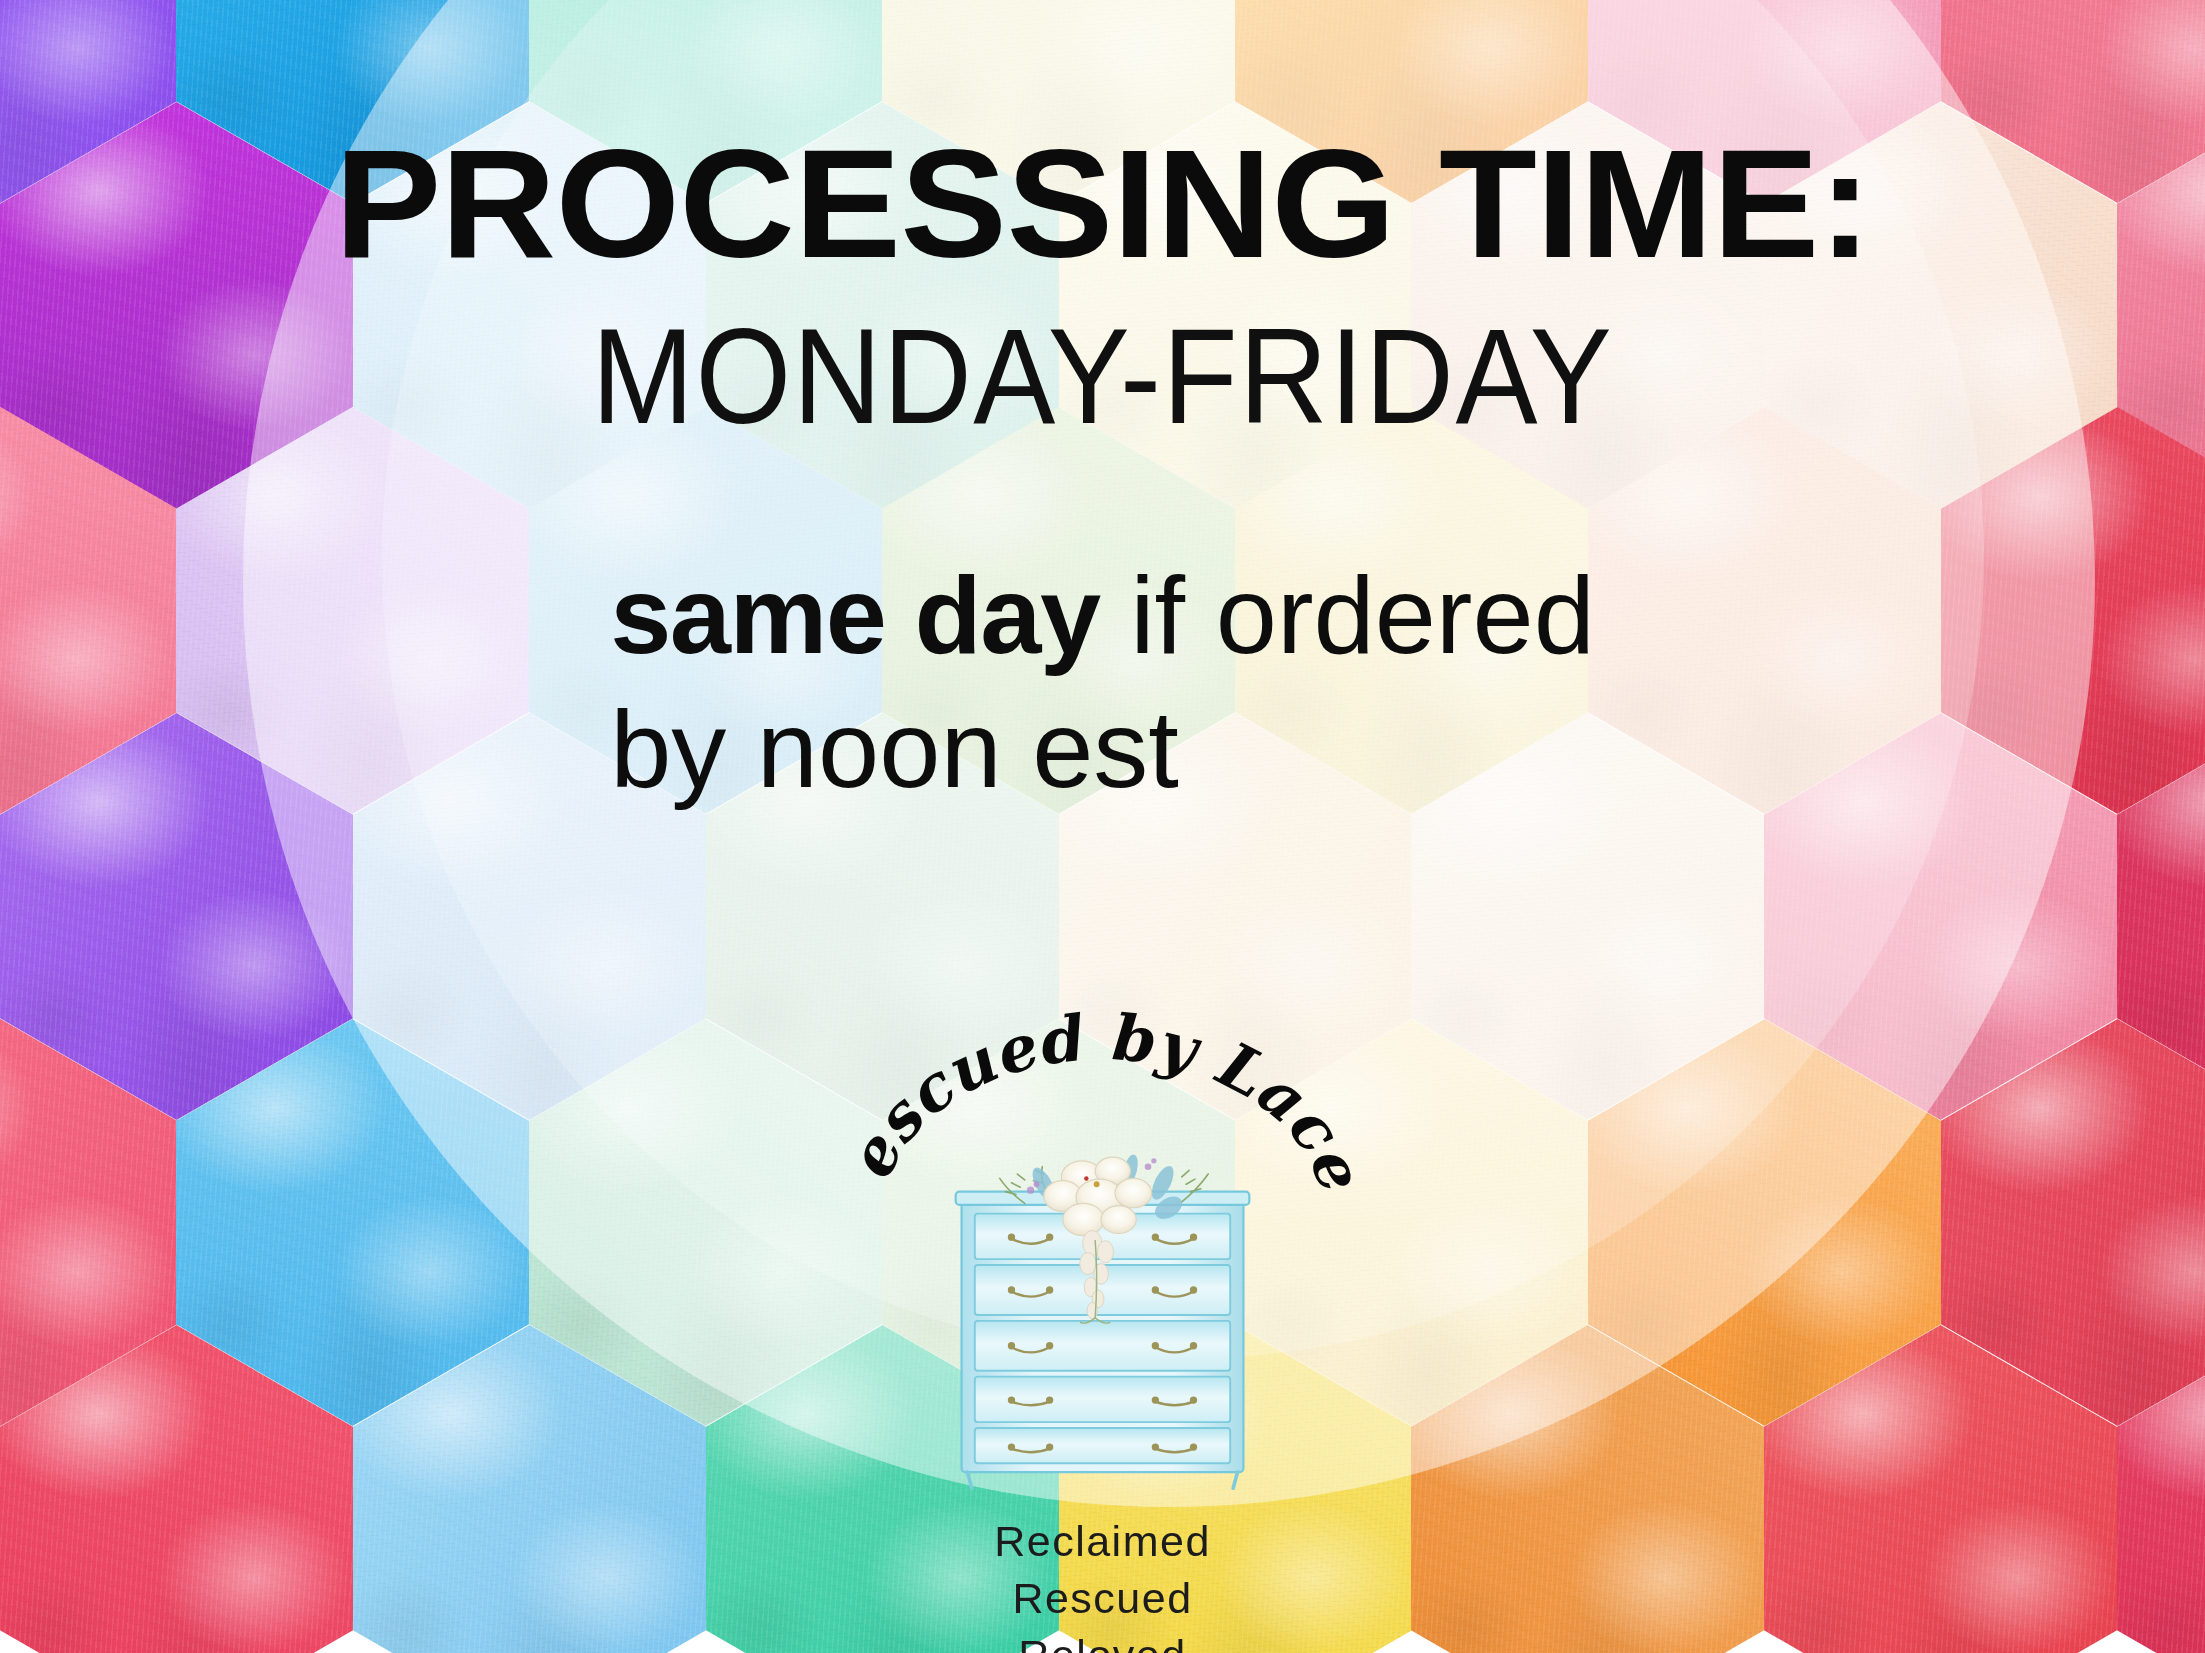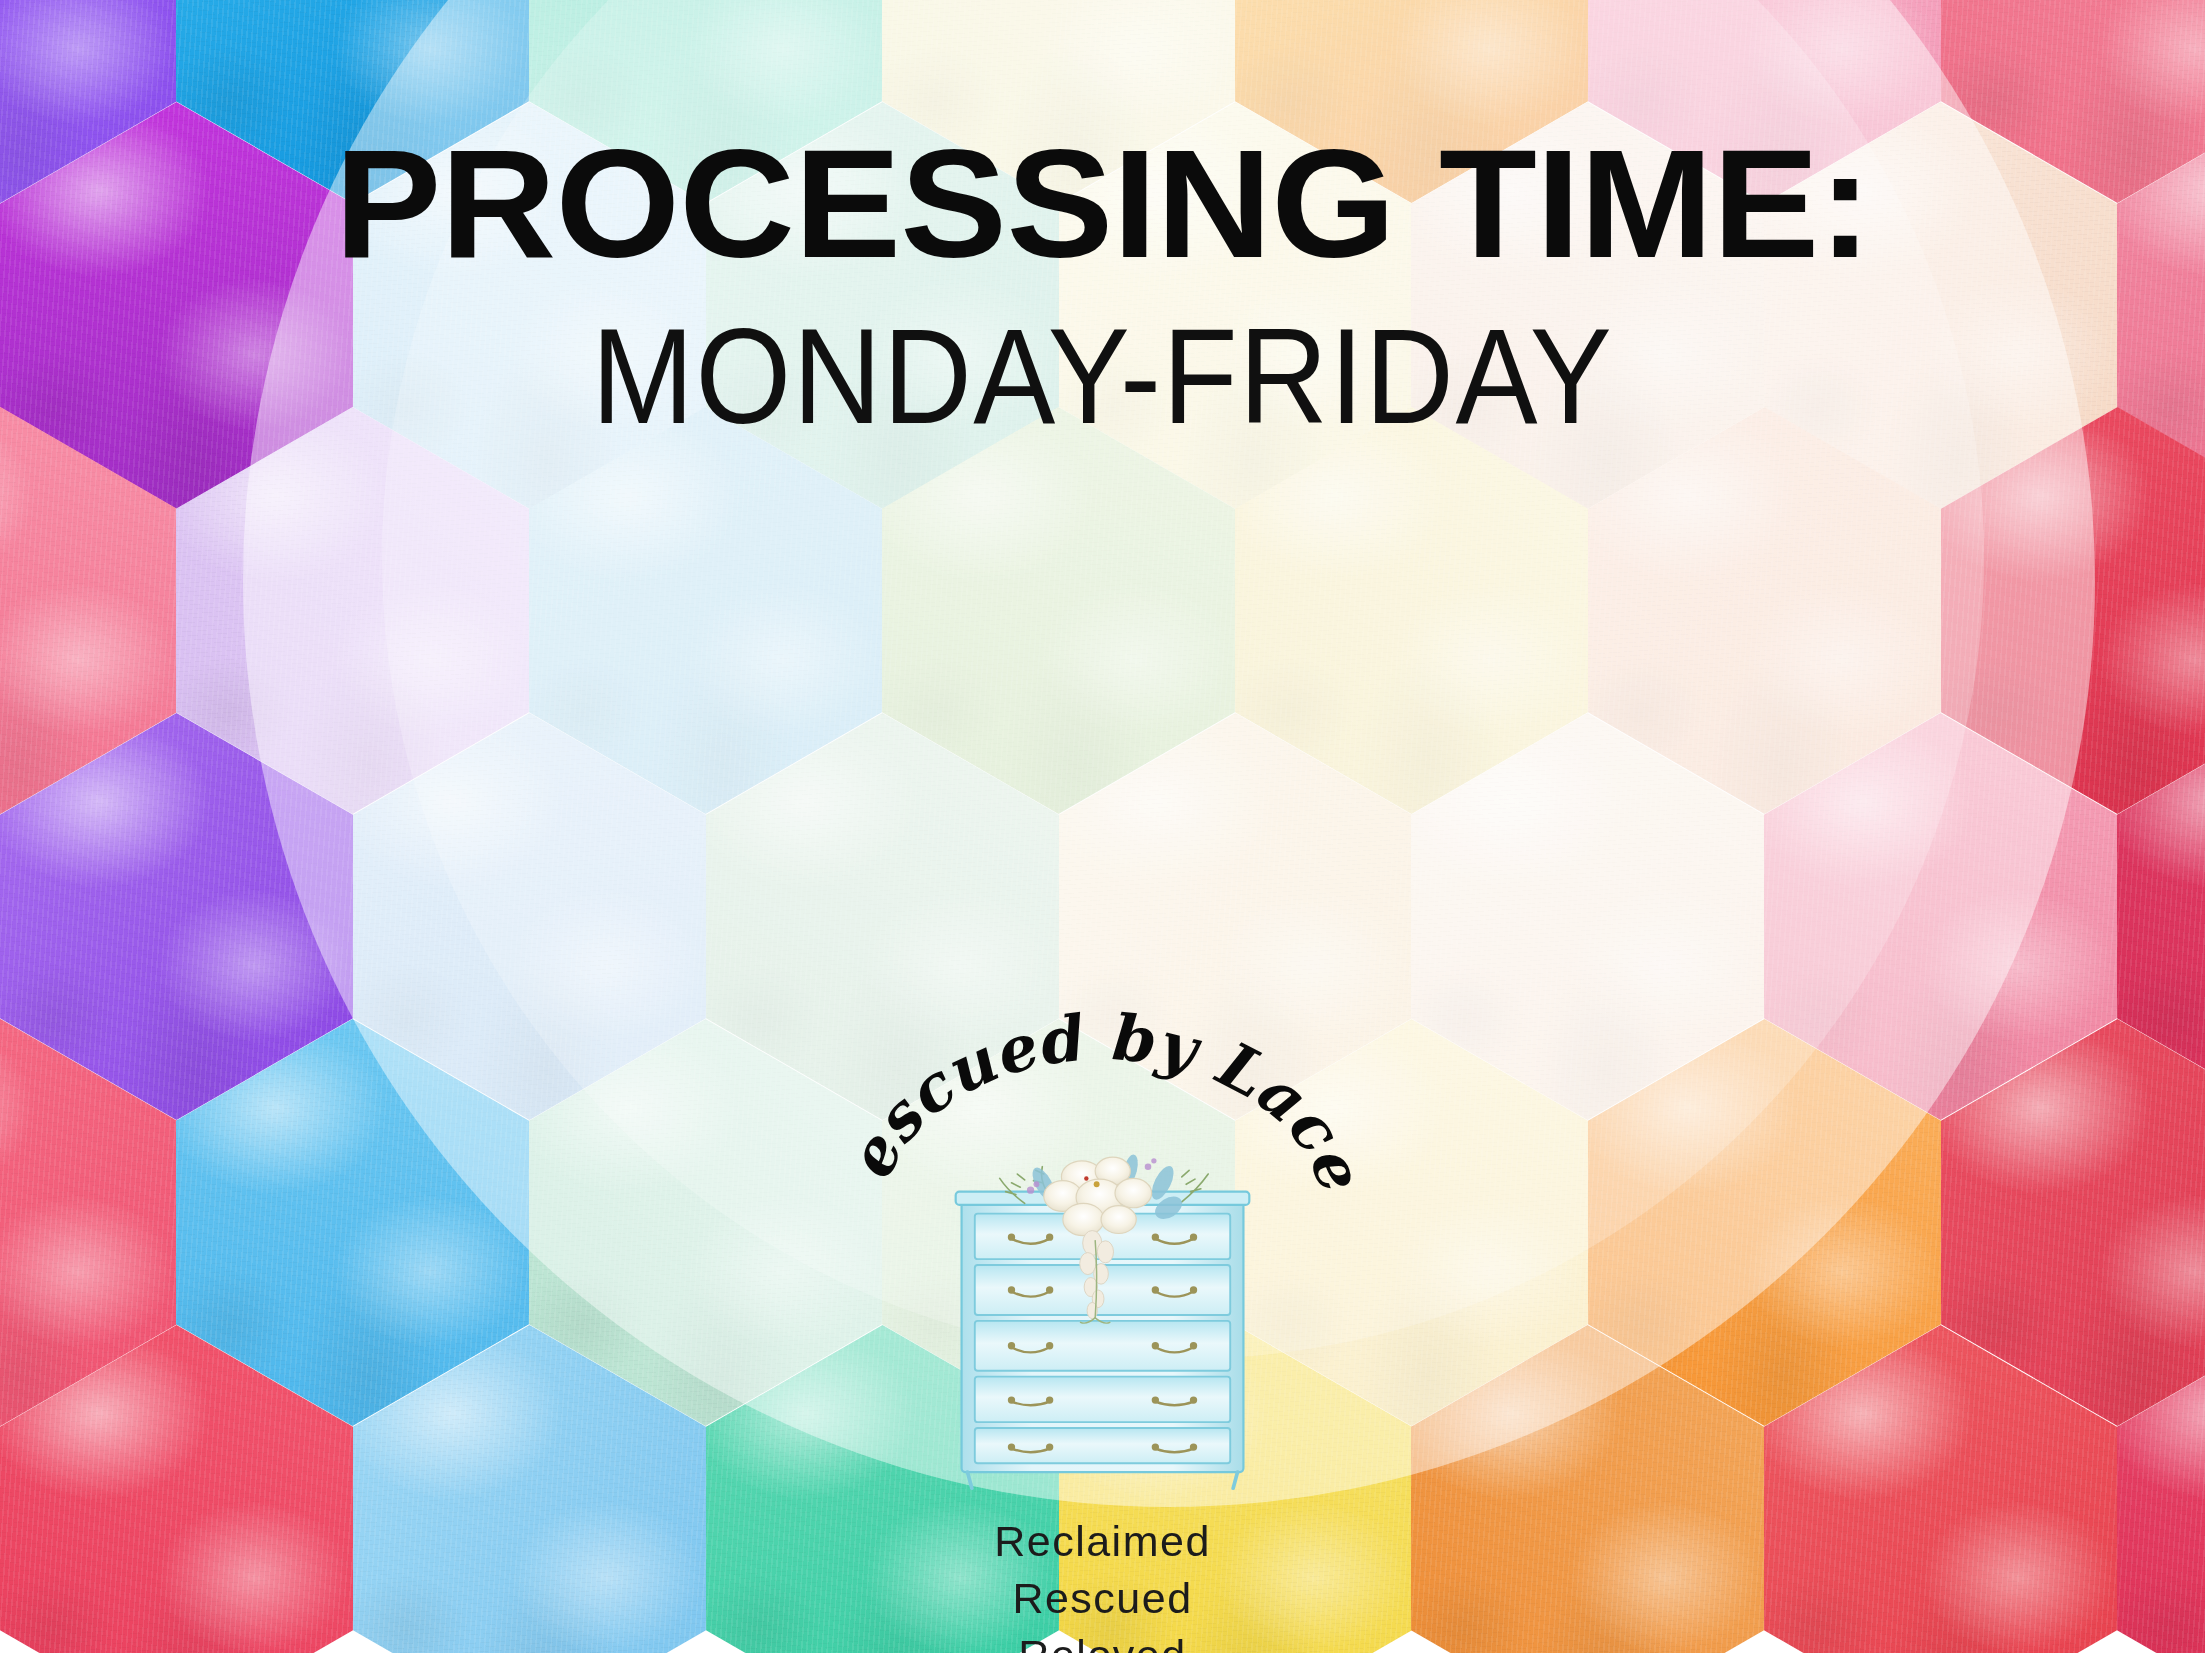--- a/index.html
+++ b/index.html
@@ -310,20 +310,24 @@
 
   <div id="circle-overlay"></div>
   <div id="circle-overlay-2"></div>
 
   <div id="content">
 
     <div id="headline">PROCESSING TIME:</div>
 
     <div id="subhead">MONDAY-FRIDAY</div>
 
+    <div id="promo">
+      <div><span class="em">same day</span><span> if ordered</span></div>
+      <div>by noon est</div>
+    </div>
   </div>
 
   <div id="logo">
 
     <div id="logo-arc">
       <svg viewBox="0 0 620 210" xmlns="http://www.w3.org/2000/svg" aria-hidden="true">
         <defs>
           <path id="arcpath" d="M 18,205 A 300,212 0 0 1 602,205" fill="none"></path>
         </defs>
         <text>

